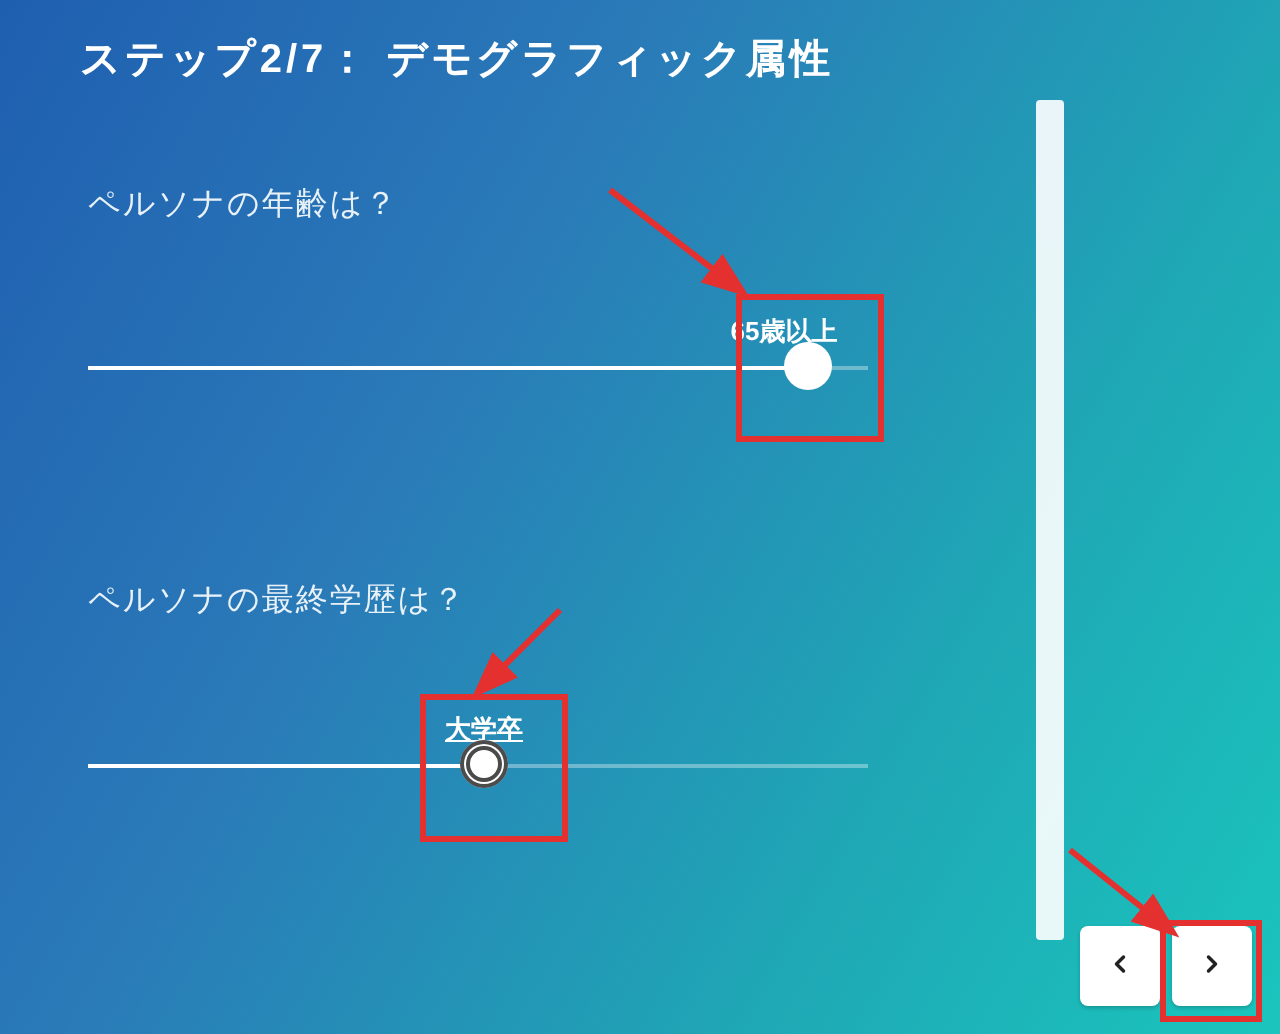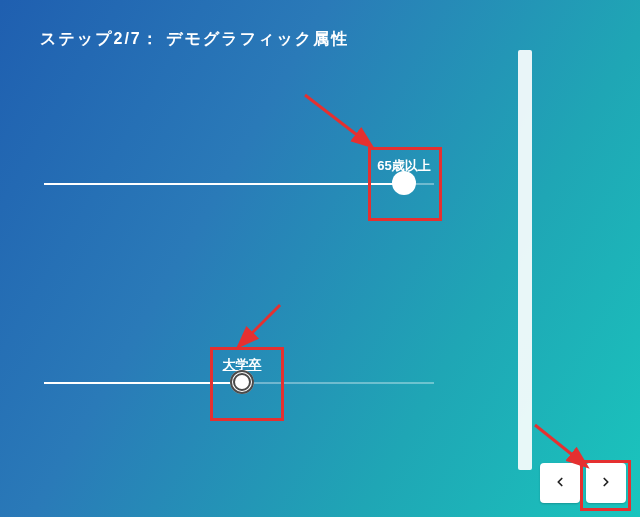--- a/index.html
+++ b/index.html
@@ -12,23 +12,23 @@
   }
   .stage{
     position:relative;
     width:640px;
     height:517px;
     background:linear-gradient(120deg,#1f5fb0 0%,#2a7ab8 35%,#1fa6b5 70%,#1ac5bd 100%);
   }
   .title{
     position:absolute;
     left:40px;
-    top:29px;
+    top:16px;
     color:#fff;
-    font-size:16px;
+    font-size:20px;
     font-weight:700;
     letter-spacing:2px;
   }
   .question{
     position:absolute;
     left:44px;
     color:#e8f1f8;
     font-size:16px;
     letter-spacing:1px;
   }
@@ -74,21 +74,21 @@
   }
 
   .thumb-label{
     position:absolute;
     color:#fff;
     font-size:13px;
     font-weight:600;
     white-space:nowrap;
     transform:translate(-50%,0);
   }
-  #lab1{ left:404px; top:157px; }
+  #lab1{ left:392px; top:157px; }
   #lab2{ left:242px; top:356px;text-decoration:underline; }
 
   
   .redbox{
     position:absolute;
     border:3px solid #e53030;
     background:transparent;
   }
   #rb1{ left:368px; top:147px; width:68px; height:68px; }
   #rb2{ left:210px; top:347px; width:68px; height:68px; }
@@ -130,26 +130,28 @@
     pointer-events:none;
   }
 </style>
 </head>
 <body>
 
 <div class="stage">
 
   <div class="title">ステップ2/7： デモグラフィック属性</div>
 
+  <div id="q1" class="question">ペルソナの年齢は？</div>
   <div id="t1" class="track">
     <div class="fill"></div>
   </div>
   <div id="lab1" class="thumb-label">65歳以上</div>
   <div id="th1" class="thumb"></div>
 
+  <div id="q2" class="question">ペルソナの最終学歴は？</div>
   <div id="t2" class="track">
     <div class="fill"></div>
   </div>
   <div id="lab2" class="thumb-label">大学卒</div>
   <div id="th2" class="thumb"></div>
 
   <div class="sbar-track"></div>
 
   <div id="prev" class="navbtn">
     <span>

